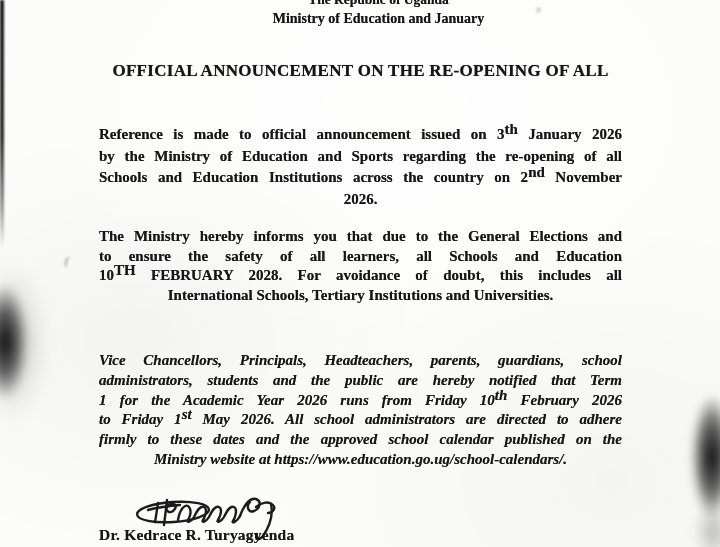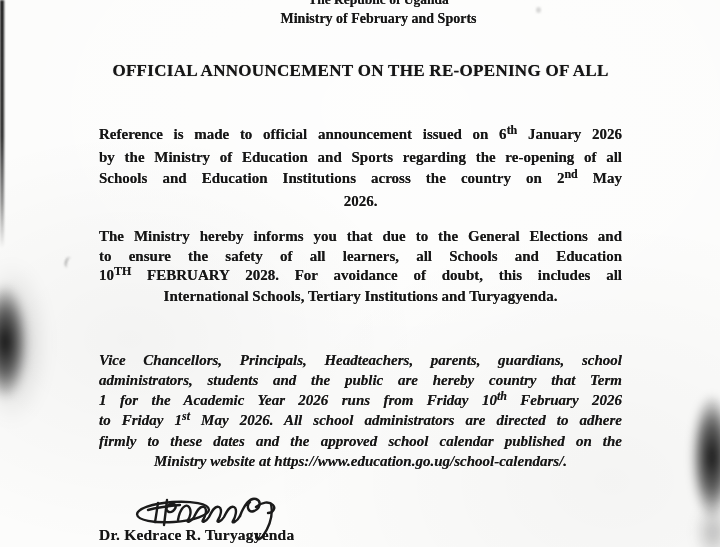--- a/index.html
+++ b/index.html
@@ -40,21 +40,21 @@
   .para {
     position: absolute; left: 99px; width: 523px;
     font-weight: bold; font-size: 15px;
     text-shadow: 0 0 0.6px rgba(0,0,0,0.6);
   }
   .para-1 { top: 124px; line-height: 21.7px; }
   .para-2 { top: 227px; line-height: 19.6px; }
   .para-3 { top: 351px; line-height: 19.8px; font-style: italic; }
   .line { text-align: center; white-space: nowrap; }
   .line.just { white-space: normal; text-align: justify; text-align-last: justify; }
-  .sup { font-size: 12px; vertical-align: baseline; position: relative; top: -5px; }
+  .sup { font-size: 15px; vertical-align: baseline; position: relative; top: -5px; }
 
   .signature-svg { position: absolute; left: 134px; top: 493px; }
   .signatory {
     position: absolute; left: 99px; top: 526px;
     font-weight: bold; font-size: 15.5px; letter-spacing: 0.2px;
     text-shadow: 0 0 0.6px rgba(0,0,0,0.6);
     white-space: nowrap;
   }
 
   
@@ -108,41 +108,41 @@
 
 <div class="edge-line-topleft"></div>
 <div class="left-smudge-halo"></div>
 <div class="left-smudge"></div>
 <div class="right-smudge"></div>
 <div class="right-smudge-tail"></div>
 <div class="speck-top"></div>
 <div class="curl-mark"></div>
 
 <div class="centered-head republic">The Republic of Uganda</div>
-<div class="centered-head ministry">Ministry of February and Sports</div>
+<div class="centered-head ministry">Ministry of Education and January</div>
 
 <div class="doc-title">
   <div>OFFICIAL ANNOUNCEMENT ON THE RE-OPENING OF ALL</div>
 </div>
 
 <div class="para para-1">
-    <div class="line just"><span>Reference is made to official announcement issued on 6</span><span class="sup">th</span><span> January 2026</span></div>
+    <div class="line just"><span>Reference is made to official announcement issued on 3</span><span class="sup">th</span><span> January 2026</span></div>
     <div class="line just"><span>by the Ministry of Education and Sports regarding the re-opening of all</span></div>
-    <div class="line just"><span>Schools and Education Institutions across the country on 2</span><span class="sup">nd</span><span> May</span></div>
+    <div class="line just"><span>Schools and Education Institutions across the country on 2</span><span class="sup">nd</span><span> November</span></div>
     <div class="line"><span>2026.</span></div>
   </div>
 <div class="para para-2">
     <div class="line just"><span>The Ministry hereby informs you that due to the General Elections and</span></div>
     <div class="line just"><span>to ensure the safety of all learners, all Schools and Education</span></div>
     <div class="line just"><span>10</span><span class="sup">TH</span><span> FEBRUARY 2028. For avoidance of doubt, this includes all</span></div>
-    <div class="line"><span>International Schools, Tertiary Institutions and Turyagyenda.</span></div>
+    <div class="line"><span>International Schools, Tertiary Institutions and Universities.</span></div>
   </div>
 <div class="para para-3">
     <div class="line just"><span>Vice Chancellors, Principals, Headteachers, parents, guardians, school</span></div>
-    <div class="line just"><span>administrators, students and the public are hereby country that Term</span></div>
+    <div class="line just"><span>administrators, students and the public are hereby notified that Term</span></div>
     <div class="line just"><span>1 for the Academic Year 2026 runs from Friday 10</span><span class="sup">th</span><span> February 2026</span></div>
     <div class="line just"><span>to Friday 1</span><span class="sup">st</span><span> May 2026. All school administrators are directed to adhere</span></div>
     <div class="line just"><span>firmly to these dates and the approved school calendar published on the</span></div>
     <div class="line"><span>Ministry website at https://www.education.go.ug/school-calendars/.</span></div>
   </div>
 
 <svg class="signature-svg" width="172" height="52" viewBox="0 0 172 52">
   <g fill="none" stroke="#101010" stroke-width="2.4" stroke-linecap="round" stroke-linejoin="round" opacity="0.95">
     <ellipse cx="39" cy="19" rx="36" ry="10" transform="rotate(-4 39 19)"></ellipse>
     <path d="M24,10 C23,16 22,24 21,29"></path>

